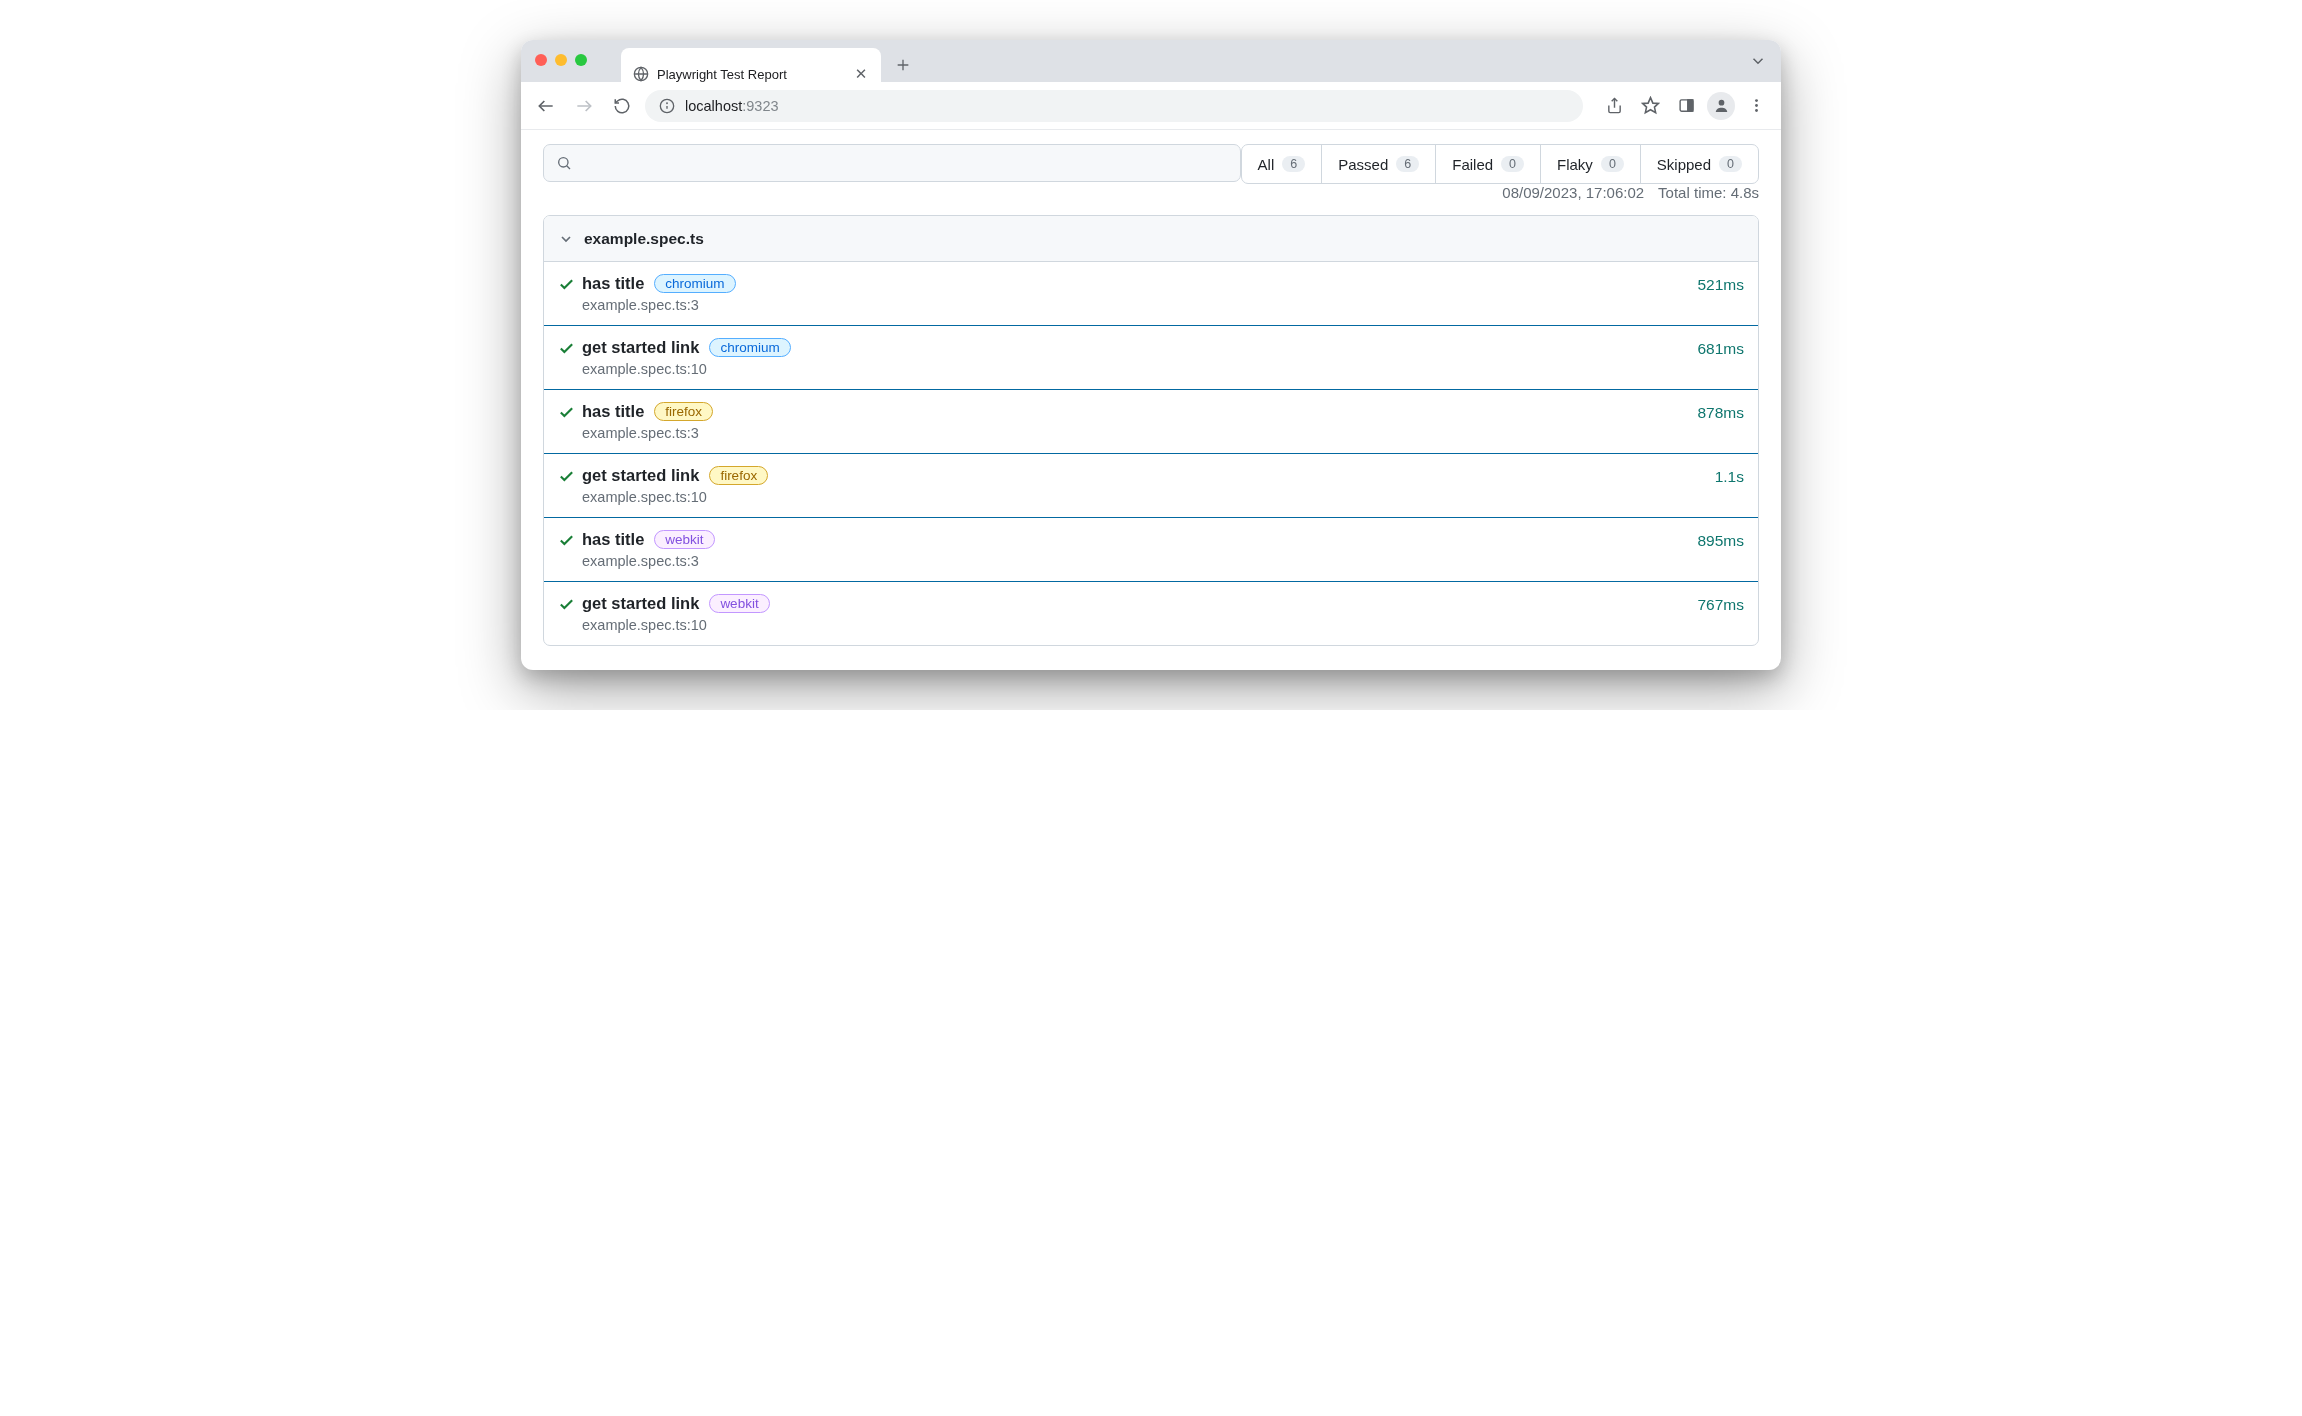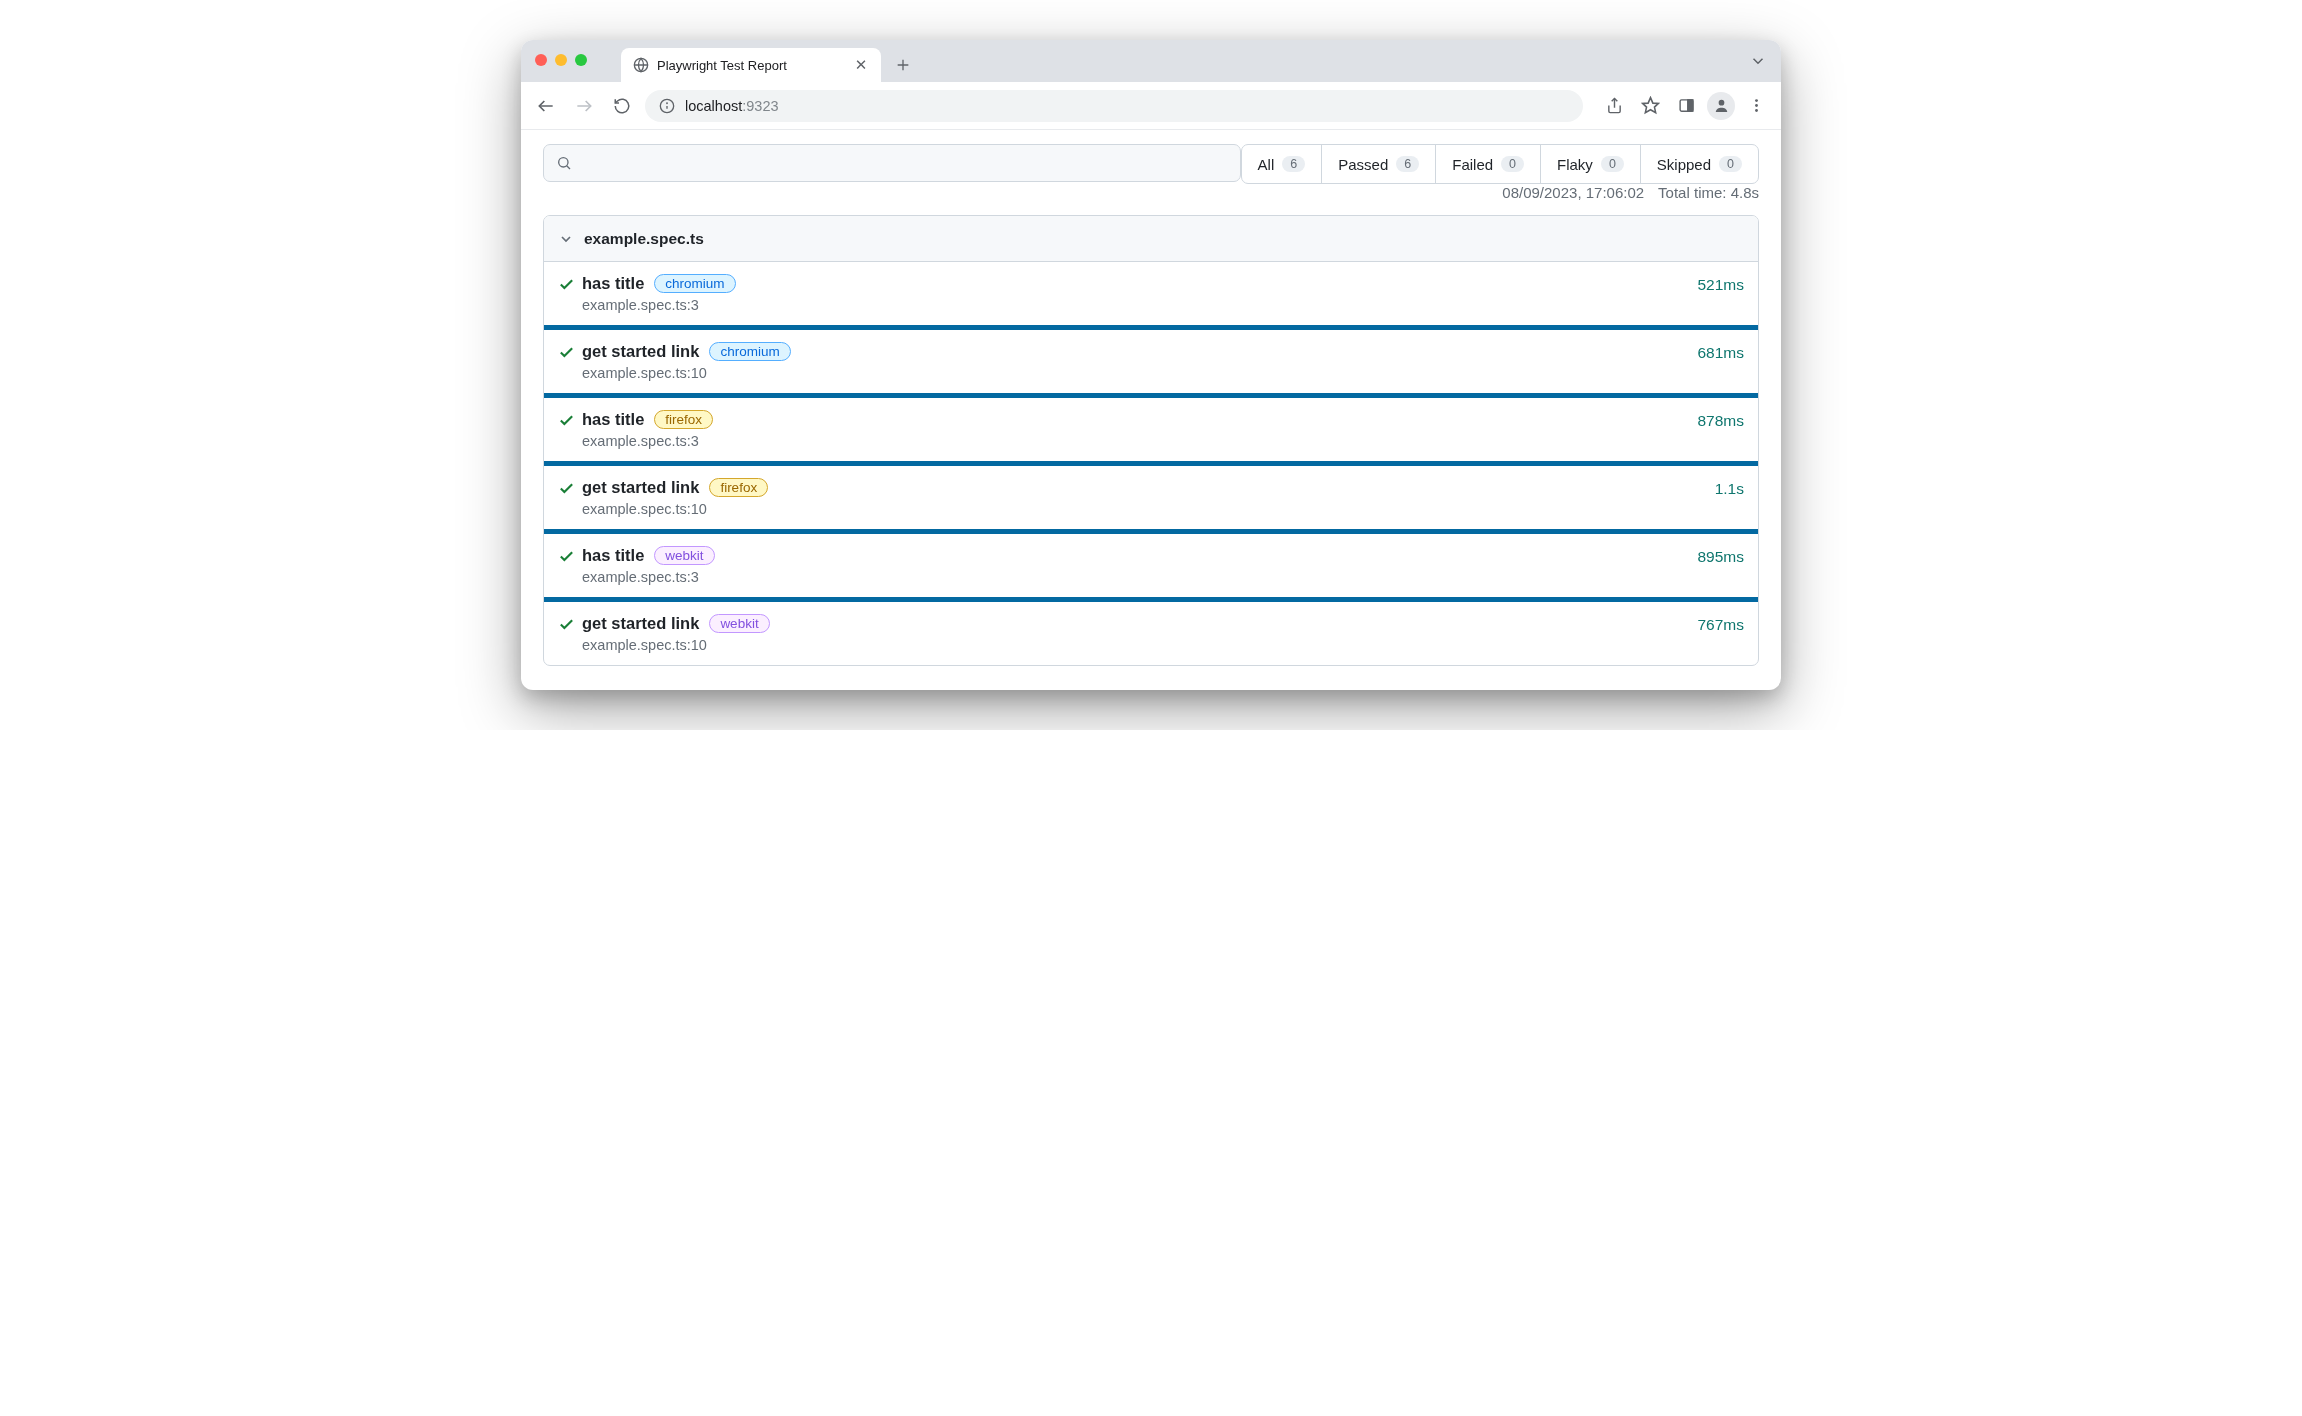--- a/index.html
+++ b/index.html
@@ -35,21 +35,21 @@
 }
 .tl { width: 12px; height: 12px; border-radius: 50%; }
 .tl.red { background: #ff5f57; }
 .tl.yellow { background: #febc2e; }
 .tl.green { background: #28c840; }
 .tab {
   background: #fff;
   height: 34px;
   border-radius: 8px 8px 0 0;
   display: flex;
-  align-items: center;
+  align-items: flex-end;
   padding: 0 12px;
   margin-left: 88px;
   gap: 8px;
   min-width: 260px;
 }
 .tab-favicon {
   width: 16px; height: 16px; color: #5f6368;
   display: flex; align-items: center; justify-content: center;
 }
 .tab-title { font-size: 13px; color: #202124; flex: 1; }
@@ -156,21 +156,21 @@
   background: #f6f8fa;
   height: 46px;
   display: flex; align-items: center;
   padding: 0 14px;
   gap: 10px;
   border-bottom: 1px solid #d0d7de;
 }
 .filehead .chev { color: #656d76; }
 .filehead .fname { font-weight: 600; font-size: 15.5px; color: #1f2328; }
 .testrow {
-  border-bottom: 5px solid #0369a1;
+  border-bottom: 1px solid #0369a1;
   padding: 12px 14px 12px 14px;
   display: flex;
 }
 .testrow:last-child { border-bottom: none; }
 .statuscol { width: 24px; padding-top: 2px; }
 .check { color: #1a7f37; }
 .maincol { flex: 1; }
 .titleline { display: flex; align-items: center; gap: 10px; flex-wrap: wrap; }
 .testname { font-weight: 600; font-size: 16.5px; color: #1f2328; }
 .browserbadge {

